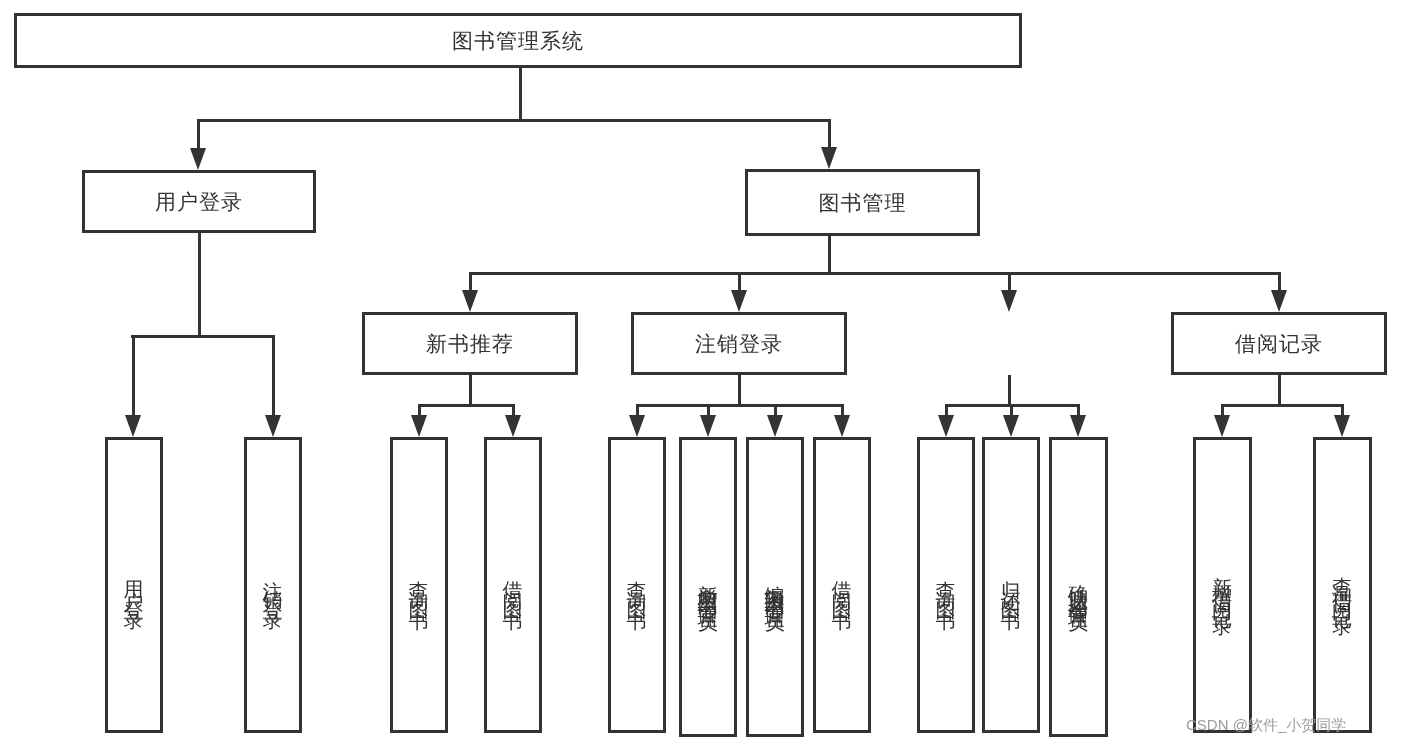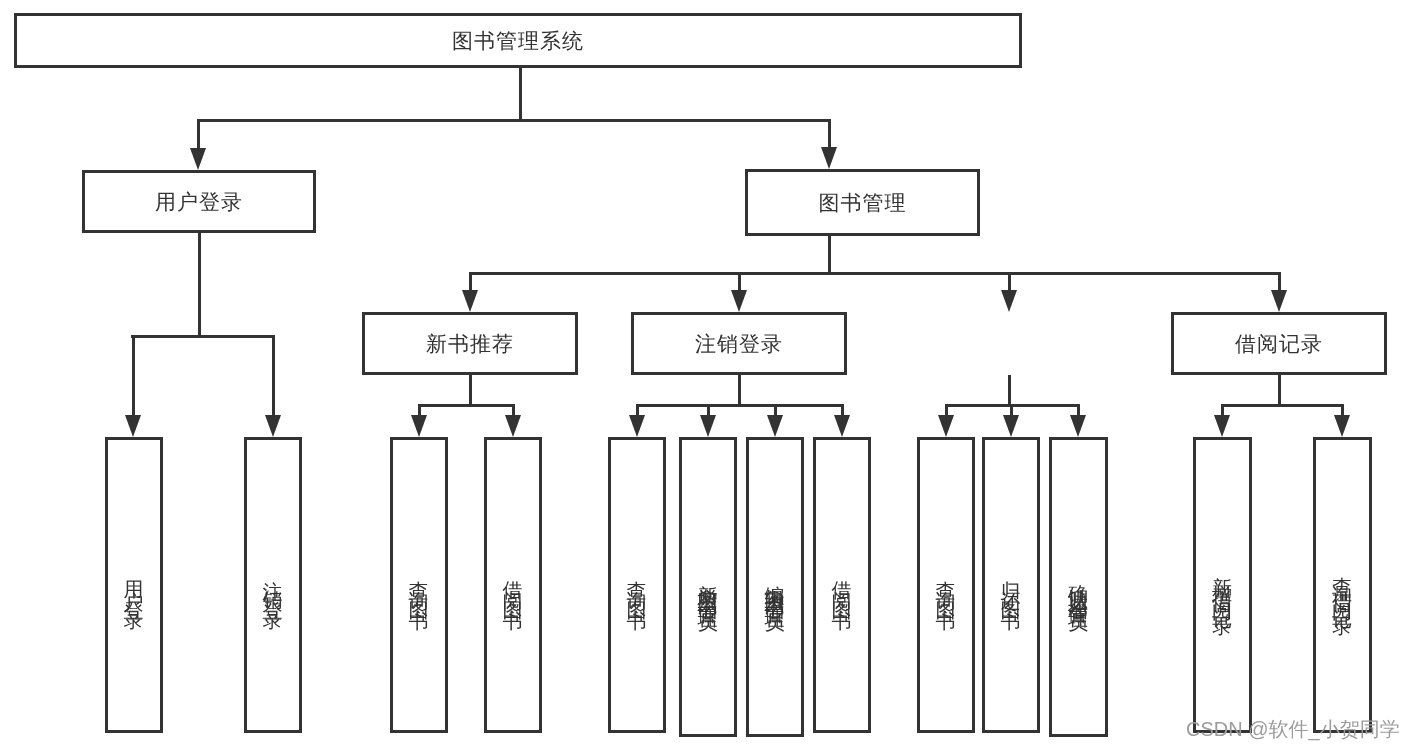--- a/index.html
+++ b/index.html
@@ -56,21 +56,21 @@
     position:absolute;
     width:0;height:0;
     border-left:8px solid transparent;
     border-right:8px solid transparent;
     border-top:22px solid var(--line);
   }
   .watermark{
     position:absolute;
     left:1186px;
     top:716px;
-    font-size:20px;
+    font-size:15px;
     color:var(--watermark);
     white-space:nowrap;
   }
 </style>
 </head>
 <body>
 
 <div class="canvas">
 
   <div class="node hnode" style="left:14px;top:13px;width:1008px;height:55px;">

